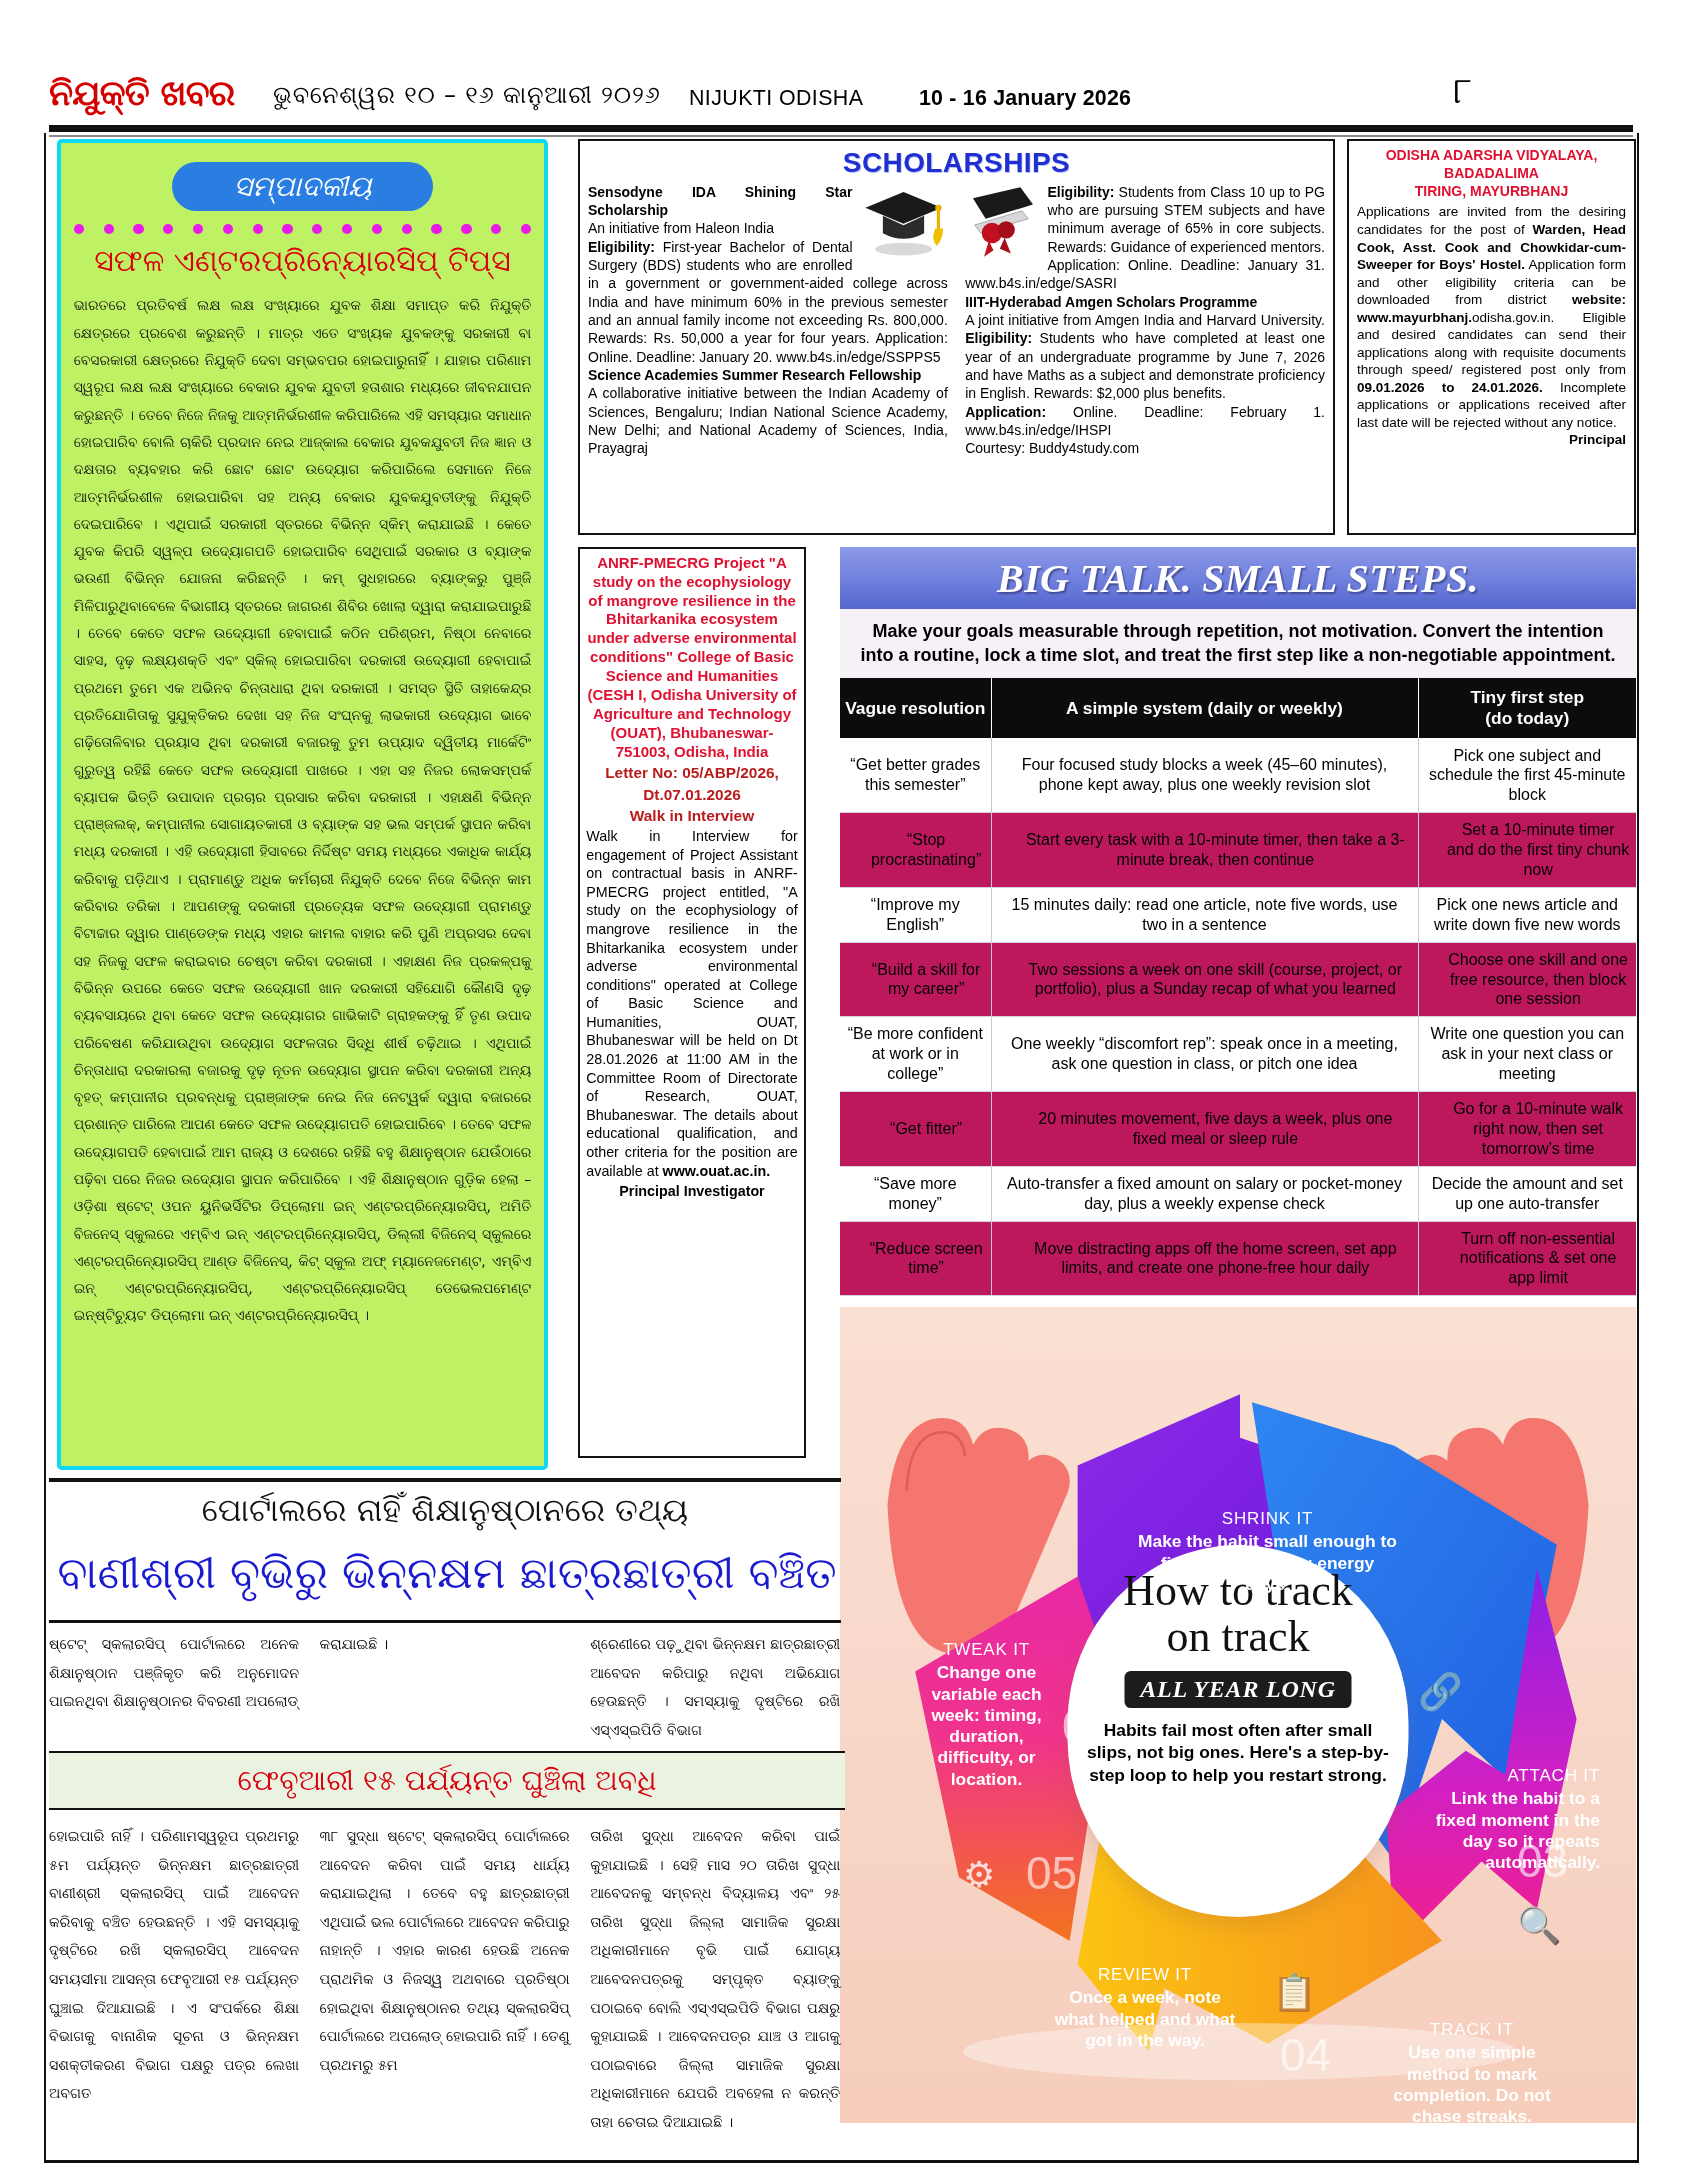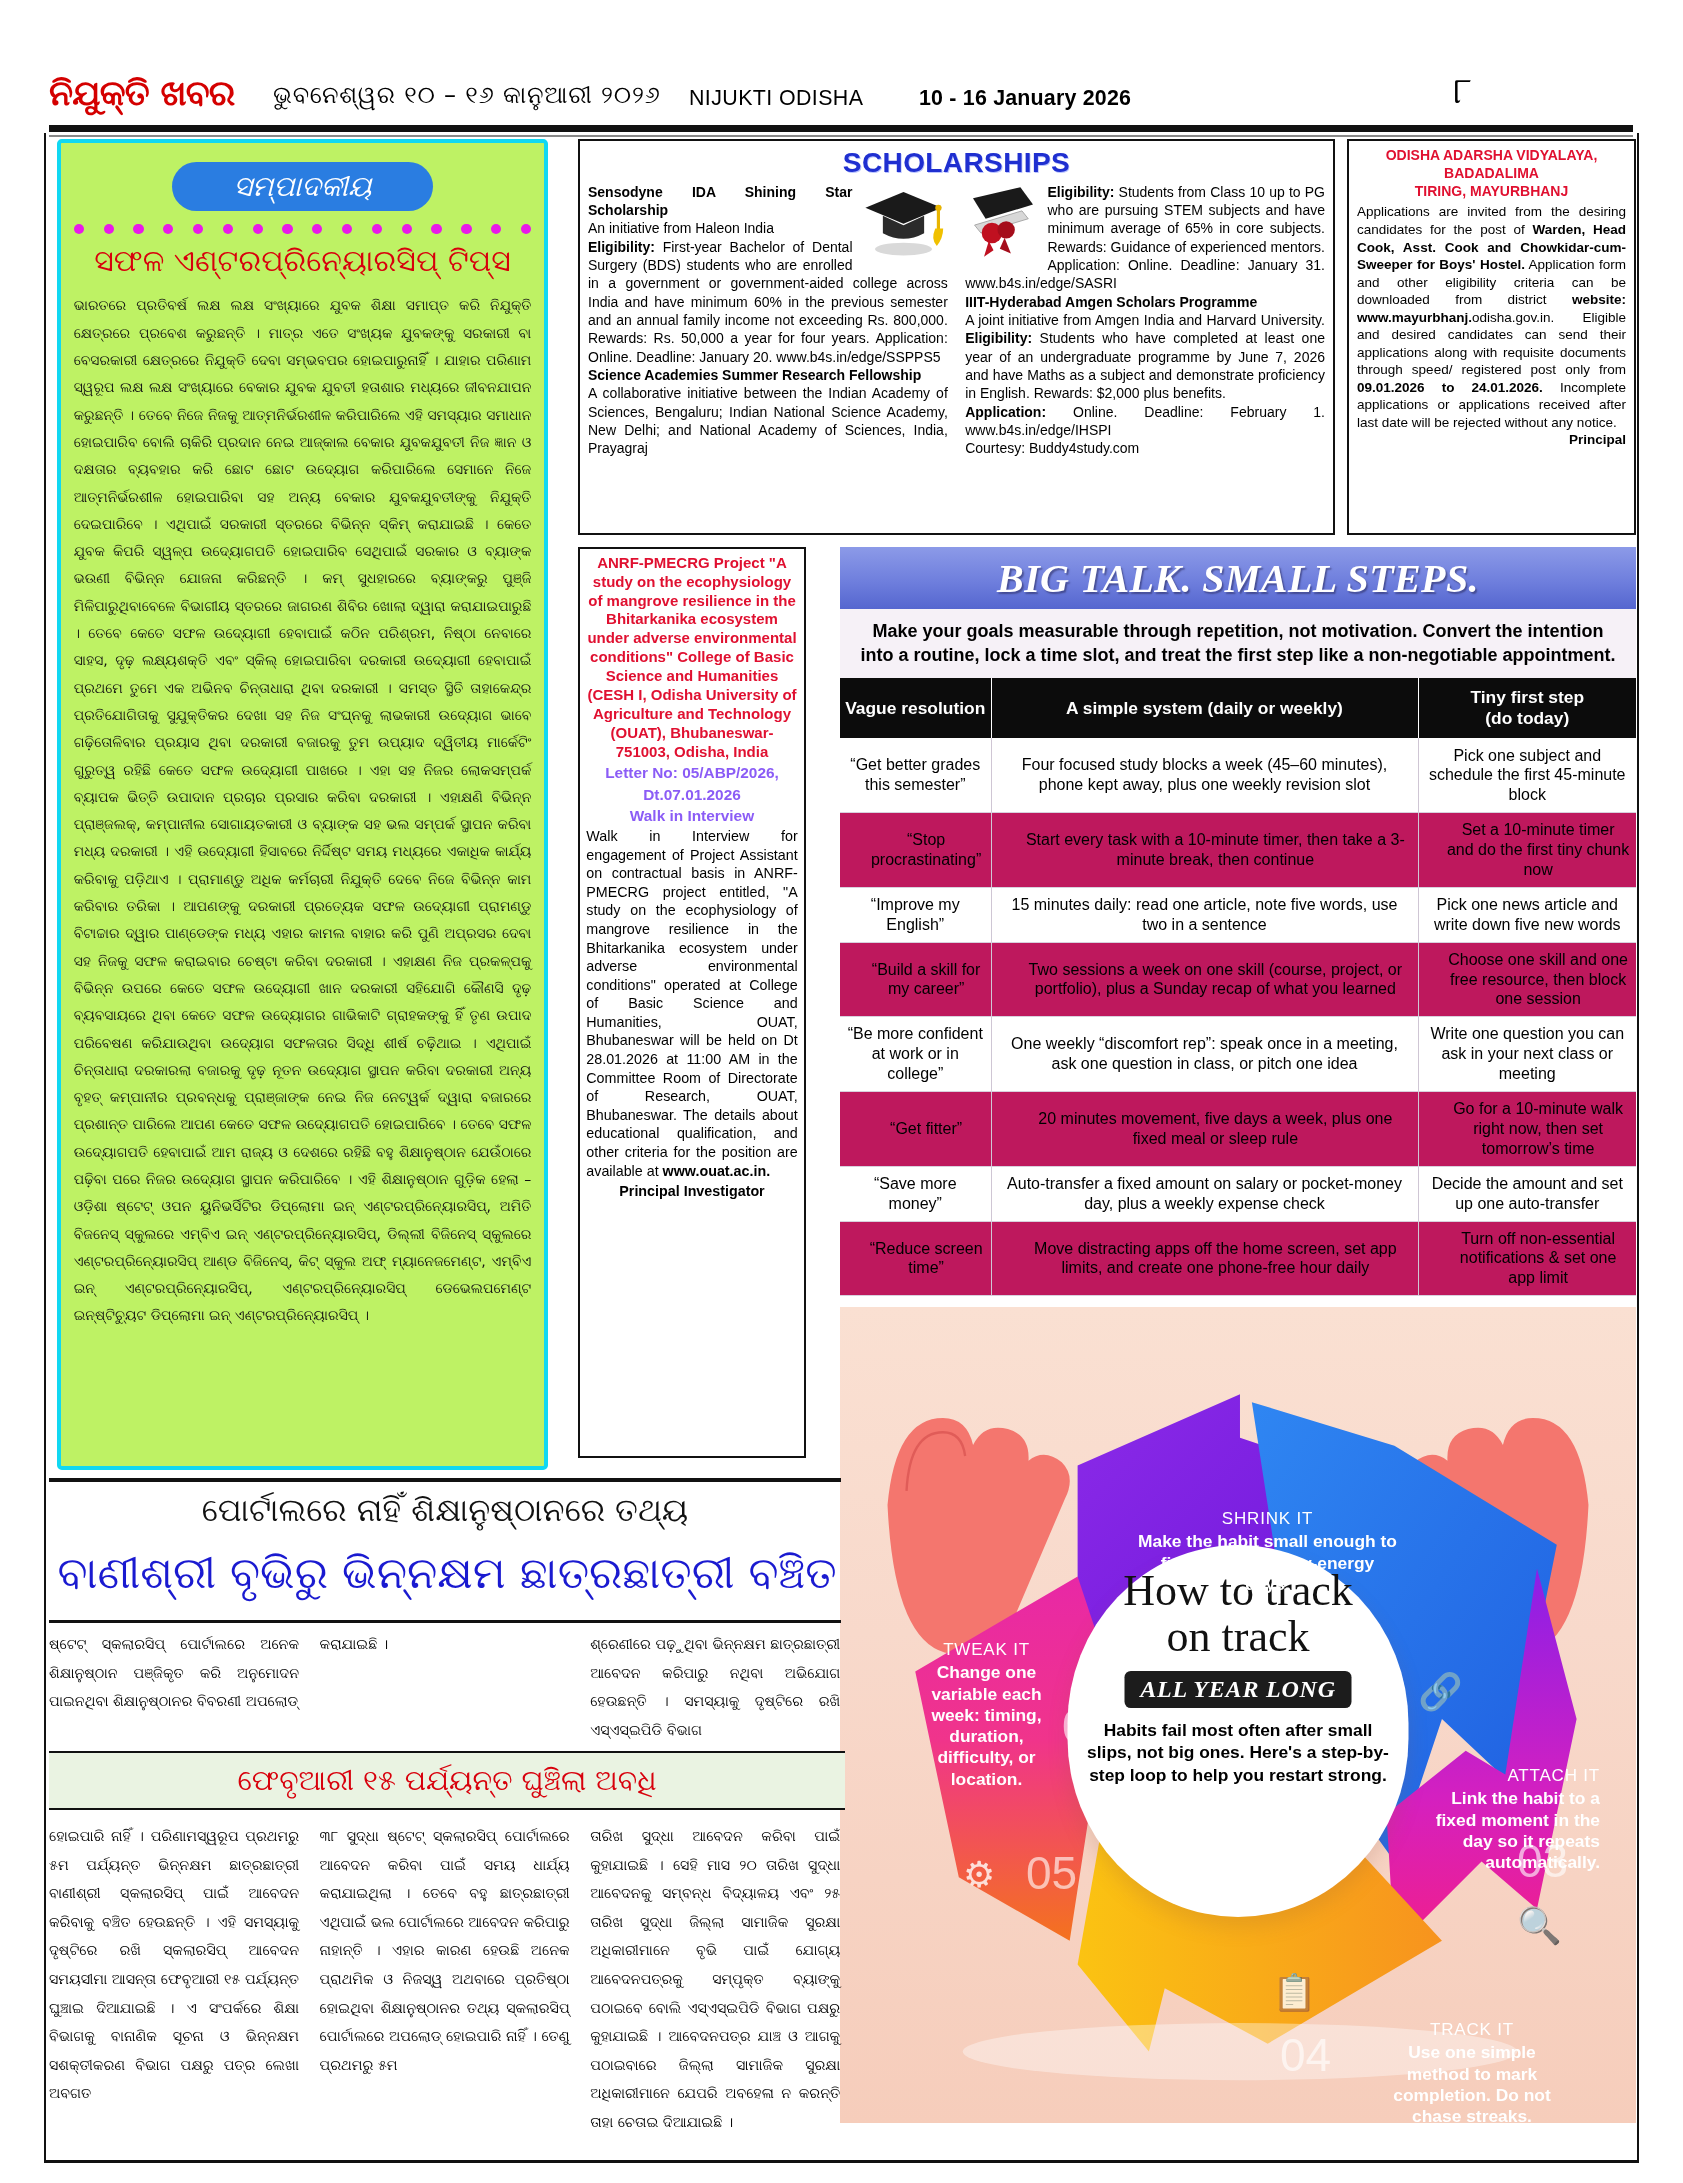--- a/index.html
+++ b/index.html
@@ -92,21 +92,21 @@
   .oav-title { color:#e01030; font-weight:bold; font-size:14px; text-align:center; line-height:1.28; }
   .oav-body { font-size:13.5px; line-height:1.3; text-align:justify; margin-top:2.4px; }
   .oav-sign { text-align:right; font-weight:bold; font-size:13.5px; }
 
   
   .anrf {
     position:absolute; left:578px; top:547px; width:228px; height:911px;
     border:2.4px solid #111; background:#fff; padding:4.8px 6.3px;
   }
   .anrf-red { color:#e01030; font-weight:bold; font-size:15px; text-align:center; line-height:1.26; }
-  .anrf-blk { color:#8b5cf6; font-weight:bold; font-size:15.4px; text-align:center; line-height:1.28; margin-top:1.6px; }
+  .anrf-blk { color:#b91c1c; font-weight:bold; font-size:15.4px; text-align:center; line-height:1.28; margin-top:1.6px; }
   .anrf-body { font-size:14.3px; line-height:1.3; text-align:justify; margin-top:1.6px; }
   .anrf-sign { text-align:center; font-weight:bold; font-size:14.3px; margin-top:2.4px; }
 
   
   .bigtalk { position:absolute; left:840px; top:547px; width:796px; height:753px; }
   .bt-banner {
     height:62px; background:linear-gradient(180deg,#8c9ae8 0%,#6f7fdd 55%,#5566cf 100%);
     display:flex; align-items:center; justify-content:center;
   }
   .bt-banner span {
@@ -418,20 +418,24 @@
 
     <div class="num" style="left:677px; top:527px;">03</div>
     <div class="glyph" style="left:677px; top:598px;">🔍</div>
     <div class="seg" style="left:539px; top:713px; width:186px; text-align:center;">
       <div class="lbl">TRACK IT</div>
       <div class="txt">Use one simple method to mark completion. Do not chase streaks.</div>
     </div>
 
     <div class="num" style="left:440px; top:721px;">04</div>
     <div class="glyph" style="left:432px; top:665px;">📋</div>
+    <div class="seg" style="left:210px; top:658px; width:190px; text-align:center;">
+      <div class="lbl">REVIEW IT</div>
+      <div class="txt">Once a week, note what helped and what got in the way.</div>
+    </div>
 
     <div class="num" style="left:186px; top:539px;text-align:center;">05</div>
     <div class="glyph" style="left:123px; top:547px;">⚙</div>
     <div class="seg" style="left:75px; top:333px; width:143px; text-align:center;">
       <div class="lbl">TWEAK IT</div>
       <div class="txt">Change one variable each week: timing, duration, difficulty, or location.</div>
     </div>
   </div>
 </div>
 

